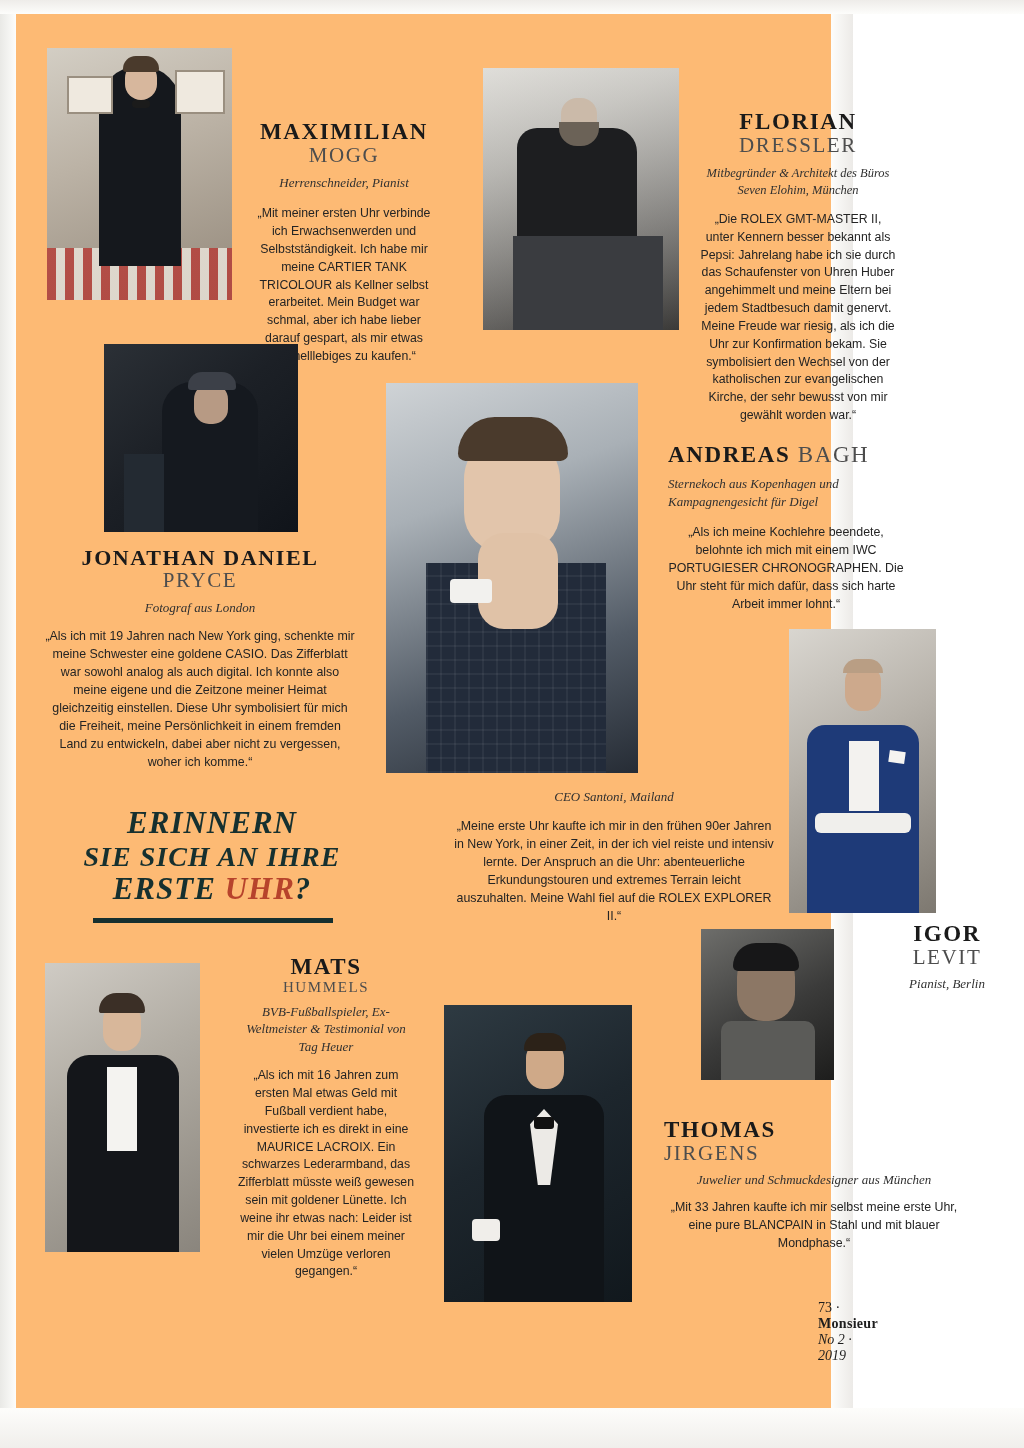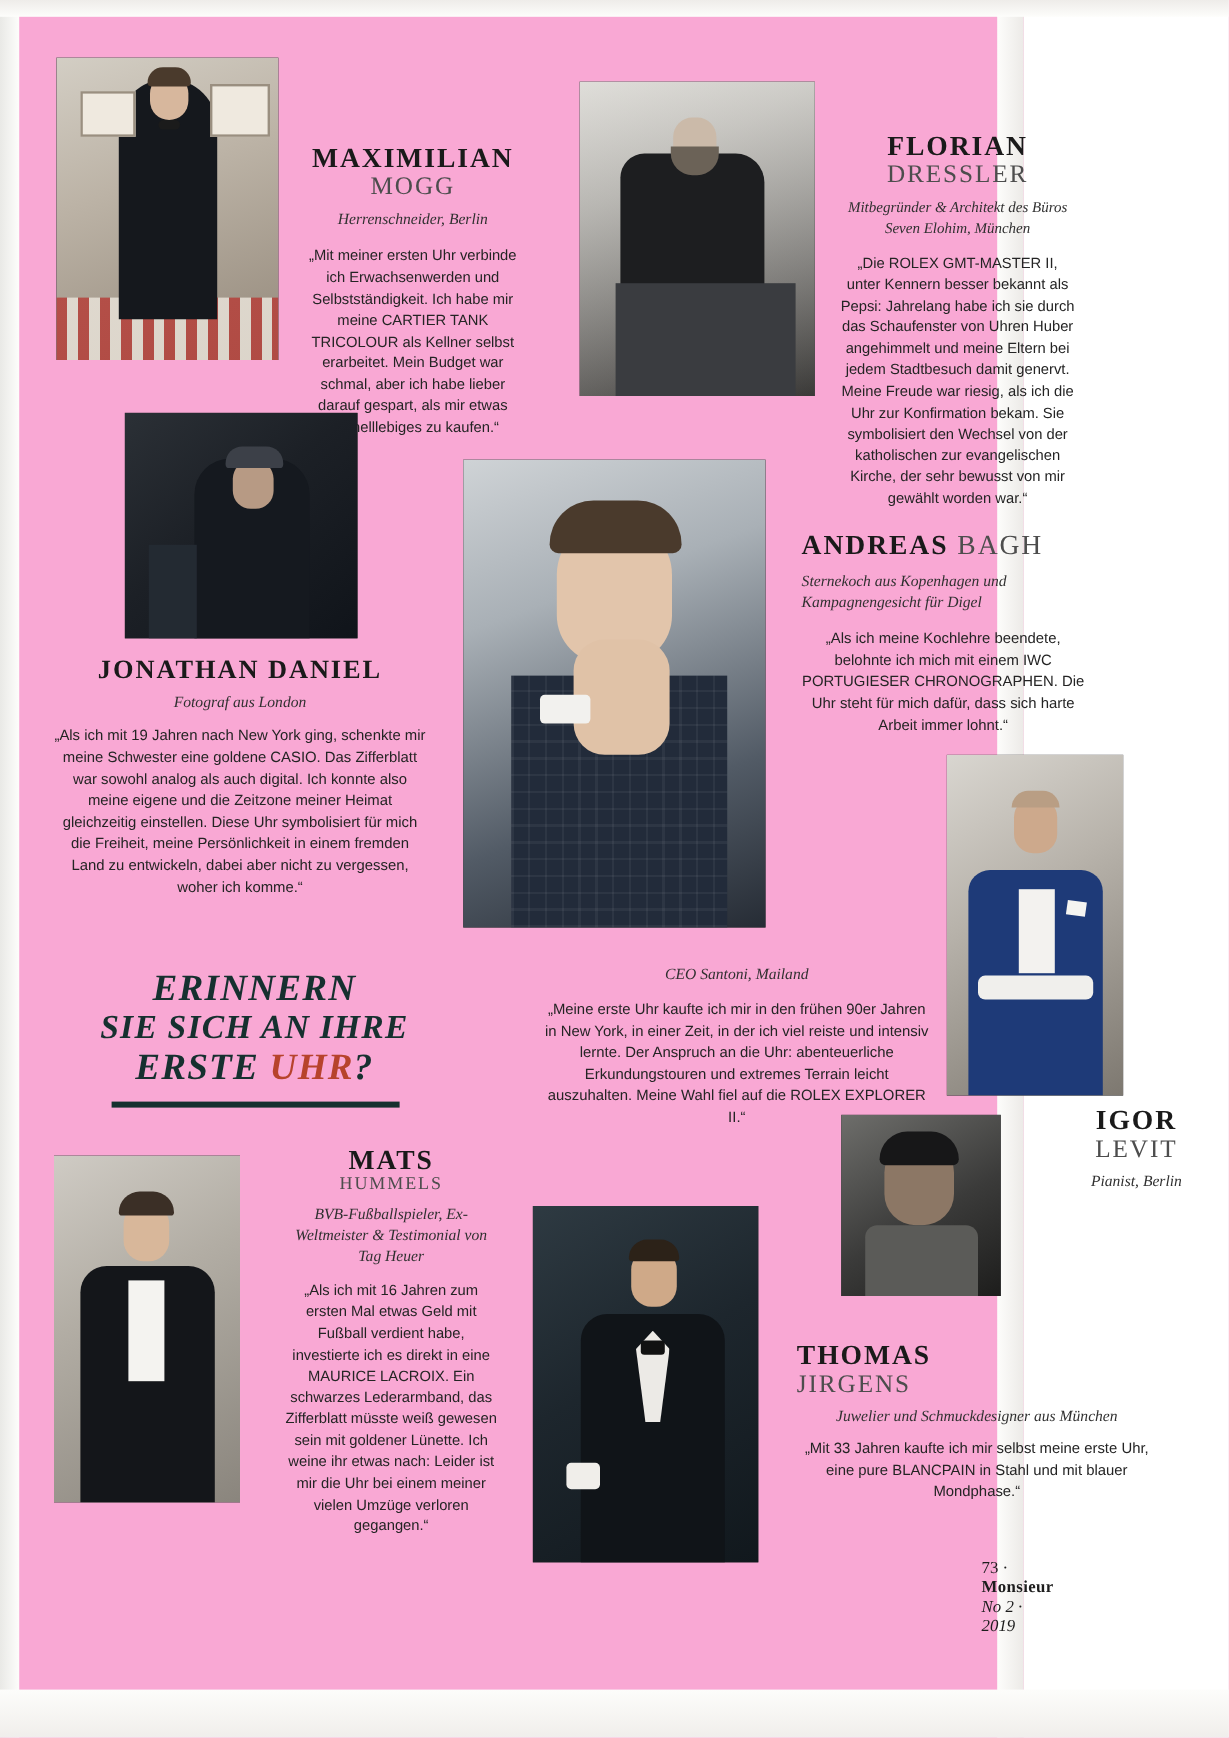--- a/index.html
+++ b/index.html
@@ -7,21 +7,21 @@
     width:1024px;height:1448px;
     background:#ffffff;
     font-family:"Liberation Sans", sans-serif;
     color:#1a1a1a;
     overflow:hidden;
     position:relative;
   }
   
   .page{
     position:absolute;left:0;top:0;width:853px;height:1448px;
-    background:#f9a8d4;
+    background:#fdba74;
   }
   .page-edge-left{
     position:absolute;left:0;top:0;width:16px;height:1448px;
     background:linear-gradient(to right,#e9e9e6,#fdfdfb);
   }
   .page-edge-right{
     position:absolute;right:0;top:0;width:22px;height:1448px;
     background:linear-gradient(to left,#eceae7,#fdfdfb);
   }
   .page-edge-top{
@@ -104,21 +104,21 @@
     <div style="position:absolute;left:128px;top:22px;width:46px;height:40px;border:2px solid #9a8f80;background:#efe9df;"></div>
   </div>
 
   <div class="block center" style="left:248px;top:120px;width:192px;">
     <div class="name" style="font-size:23px;line-height:1.05;">
       <span class="first">MAXIMILIAN</span>
     </div>
     <div class="name" style="font-size:21px;line-height:1.1;">
       <span class="last">MOGG</span>
     </div>
-    <div class="role" style="font-size:13px;margin-top:8px;">Herrenschneider, Berlin</div>
+    <div class="role" style="font-size:13px;margin-top:8px;">Herrenschneider, Pianist</div>
     <div class="quote" style="font-size:12.3px;margin-top:14px;">„Mit meiner ersten Uhr verbinde ich Erwachsenwerden und Selbstständigkeit. Ich habe mir meine CARTIER TANK TRICOLOUR als Kellner selbst erarbeitet. Mein Budget war schmal, aber ich habe lieber darauf gespart, als mir etwas Schnelllebiges zu kaufen.“</div>
   </div>
 
   <div class="photo" style="left:483px;top:68px;width:196px;height:262px;">
     <div class="grad" style="background:linear-gradient(150deg,#c9c7c2 0%,#a9a7a2 30%,#6f6d6a 70%,#3f3e3c 100%);"></div>
     <div style="position:absolute;left:0;top:0;width:100%;height:100%;background:linear-gradient(180deg,rgba(245,244,240,.5),rgba(30,30,30,.15));"></div>
     <div style="position:absolute;left:34px;top:60px;width:120px;height:120px;background:#1d1e20;border-radius:20px 24px 10px 10px;"></div>
     <div style="position:absolute;left:78px;top:30px;width:36px;height:42px;background:#cbbaa9;border-radius:16px;"></div>
     <div style="position:absolute;left:76px;top:54px;width:40px;height:24px;background:#6b6257;border-radius:0 0 18px 18px;"></div>
     <div style="position:absolute;left:30px;top:168px;width:150px;height:94px;background:#3a3c40;"></div>
@@ -139,20 +139,23 @@
     <div class="grad" style="background:linear-gradient(140deg,#2b3036 0%,#1c2026 45%,#10141a 100%);"></div>
     <div style="position:absolute;left:58px;top:38px;width:96px;height:150px;background:#15191f;border-radius:30px 30px 0 0;"></div>
     <div style="position:absolute;left:90px;top:40px;width:34px;height:40px;background:#b79a84;border-radius:15px;"></div>
     <div style="position:absolute;left:84px;top:28px;width:48px;height:18px;background:#3c4048;border-radius:14px 14px 3px 3px;"></div>
     <div style="position:absolute;left:20px;top:110px;width:40px;height:78px;background:#232a32;"></div>
   </div>
 
   <div class="block center" style="left:44px;top:546px;width:312px;">
     <div class="name" style="font-size:22px;line-height:1.05;">
       <span class="first">JONATHAN DANIEL</span>
+    </div>
+    <div class="name" style="font-size:21px;line-height:1.1;">
+      <span class="last">PRYCE</span>
     </div>
     <div class="role" style="font-size:13px;margin-top:8px;">Fotograf aus London</div>
     <div class="quote" style="font-size:12.4px;margin-top:12px;">„Als ich mit 19 Jahren nach New York ging, schenkte mir meine Schwester eine goldene CASIO. Das Zifferblatt war sowohl analog als auch digital. Ich konnte also meine eigene und die Zeitzone meiner Heimat gleichzeitig einstellen. Diese Uhr symbolisiert für mich die Freiheit, meine Persönlichkeit in einem fremden Land zu entwickeln, dabei aber nicht zu vergessen, woher ich komme.“</div>
   </div>
 
   <div class="photo" style="left:386px;top:383px;width:252px;height:390px;">
     <div class="grad" style="background:linear-gradient(160deg,#cfd3d6 0%,#a9b0b6 30%,#525b66 70%,#262c35 100%);"></div>
     <div style="position:absolute;left:40px;top:180px;width:180px;height:210px;background:#222b3a;"></div>
     <div style="position:absolute;left:40px;top:180px;width:180px;height:210px;background:repeating-linear-gradient(90deg,rgba(255,255,255,.05) 0 2px,transparent 2px 14px),repeating-linear-gradient(0deg,rgba(255,255,255,.05) 0 2px,transparent 2px 14px);"></div>
     <div style="position:absolute;left:78px;top:50px;width:96px;height:120px;background:#e2c5ab;border-radius:46px 46px 40px 40px;"></div>
@@ -174,21 +177,21 @@
     <div class="grad" style="background:linear-gradient(150deg,#d9d6d0 0%,#b8b3ab 40%,#7d7870 100%);"></div>
     <div style="position:absolute;left:18px;top:96px;width:112px;height:188px;background:#1e3a78;border-radius:18px 18px 0 0;"></div>
     <div style="position:absolute;left:56px;top:36px;width:36px;height:46px;background:#cda98c;border-radius:16px;"></div>
     <div style="position:absolute;left:54px;top:30px;width:40px;height:14px;background:#b99e84;border-radius:16px 16px 0 0;"></div>
     <div style="position:absolute;left:60px;top:112px;width:30px;height:70px;background:#f3f2ef;"></div>
     <div style="position:absolute;left:26px;top:184px;width:96px;height:20px;background:#f0efec;border-radius:6px;"></div>
     <div style="position:absolute;left:100px;top:122px;width:16px;height:12px;background:#f5f4f1;transform:rotate(8deg);"></div>
   </div>
 
   <div class="block center" style="left:452px;top:782px;width:324px;">
-    <div class="role" style="font-size:13px;margin-top:22px;">CEO Santoni, Mailand</div>
+    <div class="role" style="font-size:13px;margin-top:7px;">CEO Santoni, Mailand</div>
     <div class="quote" style="font-size:12.4px;margin-top:13px;">„Meine erste Uhr kaufte ich mir in den frühen 90er Jahren in New York, in einer Zeit, in der ich viel reiste und intensiv lernte. Der Anspruch an die Uhr: abenteuerliche Erkundungstouren und extremes Terrain leicht auszuhalten. Meine Wahl fiel auf die ROLEX EXPLORER II.“</div>
   </div>
 
   <div class="headline" style="left:62px;top:806px;width:300px;">
     <div>ERINNERN</div>
     <div style="font-size:28px;">SIE SICH AN IHRE</div>
     <div>
       <span>ERSTE </span><span class="accent">UHR</span><span>?</span>
     </div>
   </div>

